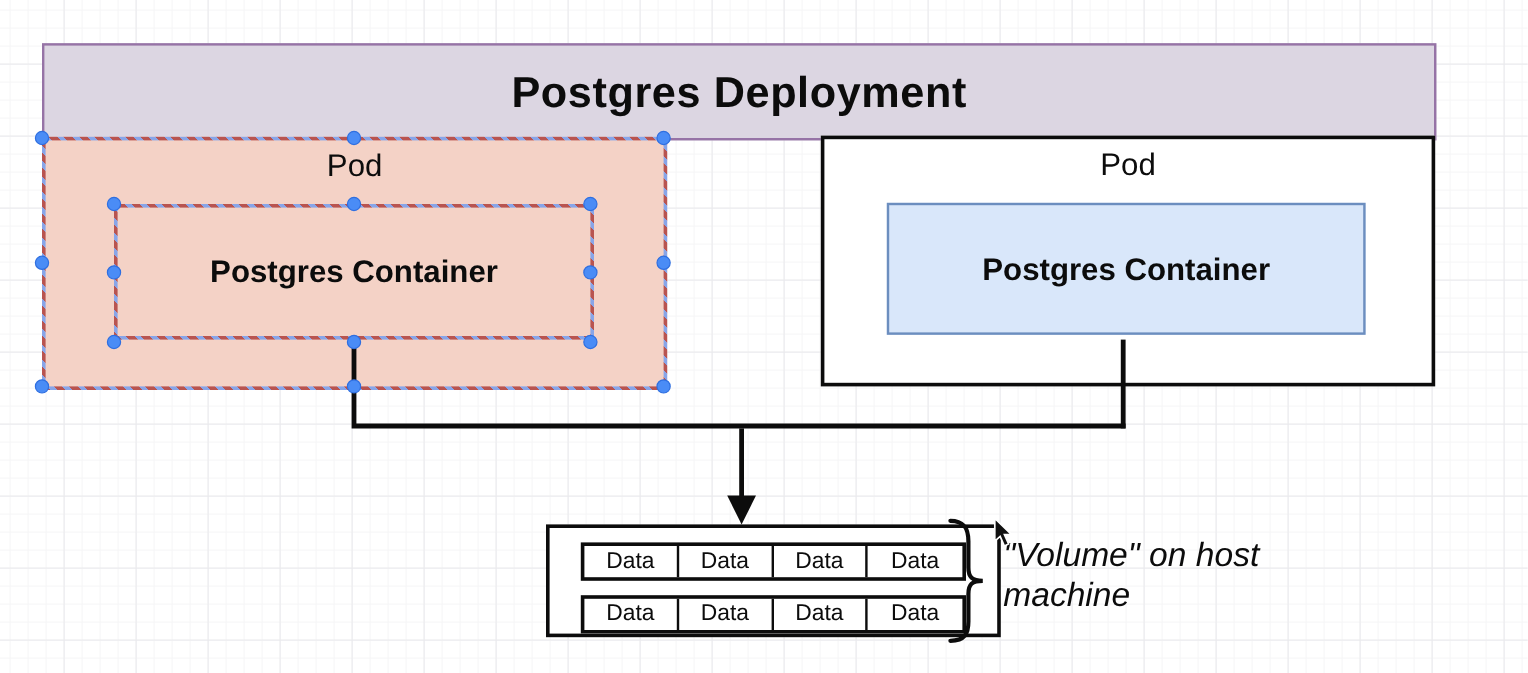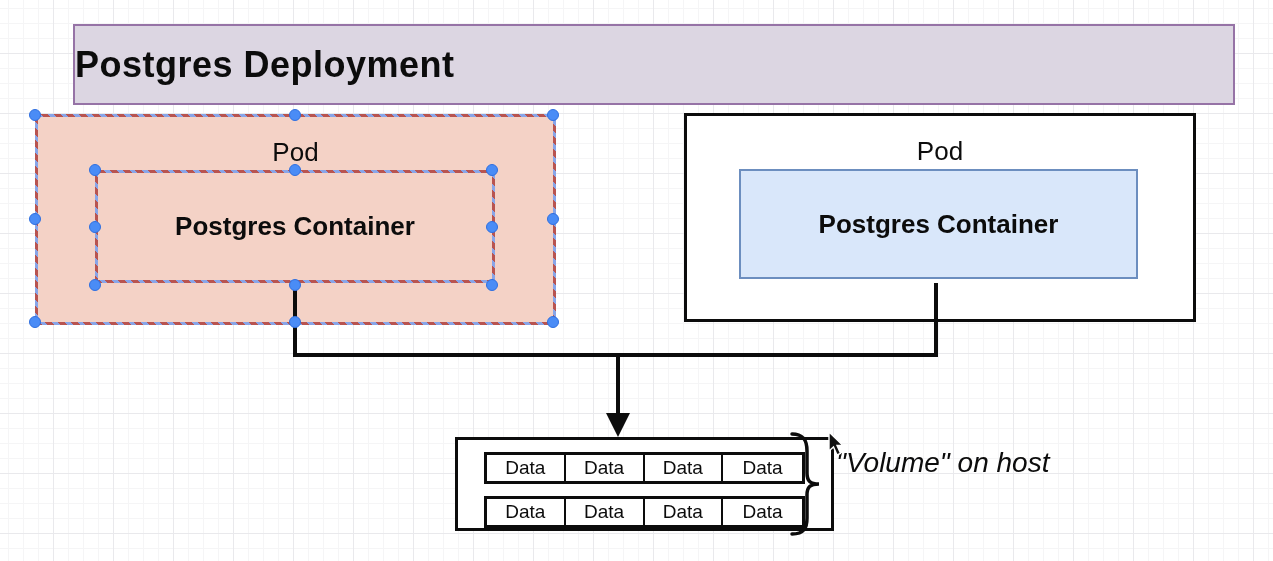--- a/index.html
+++ b/index.html
@@ -17,25 +17,25 @@
       linear-gradient(#f5f5f6 1px, transparent 1px),
       linear-gradient(90deg, #f5f5f6 1px, transparent 1px);
     background-size: 60px 60px, 60px 60px, 15px 15px, 15px 15px;
     background-position: -7px -7px;
   }
 
   .abs { position: absolute; }
 
   
   .deployment {
-    left: 35px; top: 24px;
+    left: 35px; top: 36px;
     width: 1158px; height: 77px;
     background: #dcd6e2;
     border: 2px solid #9673a6;
-    display: flex; align-items: center; justify-content: flex-start; margin-left: 38px;
+    display: flex; align-items: center; justify-content: center;
   }
   .deployment-title {
     font-size: 36px; font-weight: bold; color: #0c0c0c;
     letter-spacing: 0.5px;
   }
 
   
   .pod-left {
     left: 35px; top: 114px;
     width: 515px; height: 205px;
@@ -63,21 +63,21 @@
     position: absolute;
     left: 52px; top: 53px;
     width: 395px; height: 106px;
     background: #d9e7fa;
     border: 2px solid #6c8ebf;
     display: flex; align-items: center; justify-content: center;
   }
 
   .pod-label {
     position: absolute;
-    top: 20px; left: 0; width: 100%;
+    top: 6px; left: 0; width: 100%;
     text-align: center;
     font-size: 26px; color: #0c0c0c;
   }
   .container-label {
     font-size: 26px; font-weight: bold; color: #0c0c0c;
     white-space: nowrap;
   }
 
   
   .volume-box {
@@ -176,20 +176,21 @@
     <div class="data-row">
       <div class="data-cell">Data</div>
       <div class="data-cell">Data</div>
       <div class="data-cell">Data</div>
       <div class="data-cell">Data</div>
     </div>
   </div>
 
   <div class="abs annotation">
     <div>"Volume" on host</div>
+    <div>machine</div>
   </div>
 
   <div class="handle" style="left:35px;  top:115px;"></div>
   <div class="handle" style="left:295px; top:115px;"></div>
   <div class="handle" style="left:553px; top:115px;"></div>
   <div class="handle" style="left:35px;  top:219px;"></div>
   <div class="handle" style="left:553px; top:219px;"></div>
   <div class="handle" style="left:35px;  top:322px;"></div>
   <div class="handle" style="left:295px; top:322px;"></div>
   <div class="handle" style="left:553px; top:322px;"></div>

